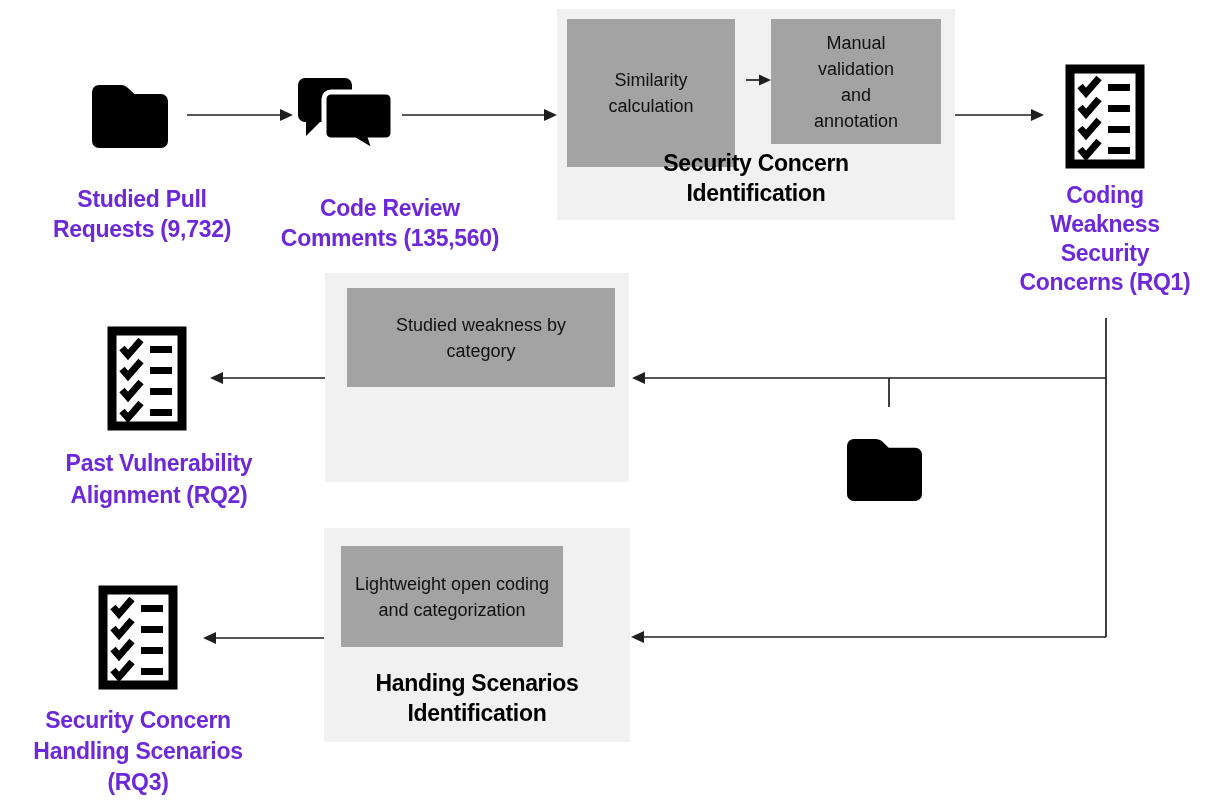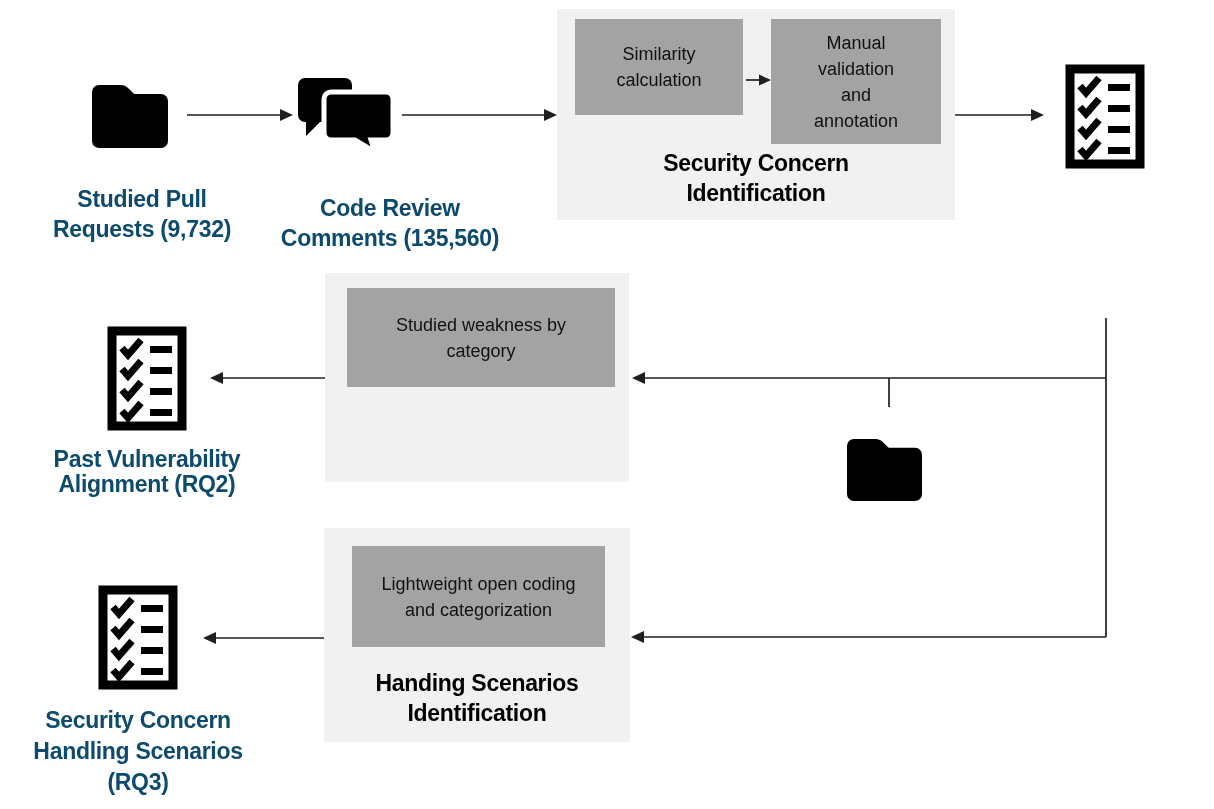--- a/index.html
+++ b/index.html
@@ -2,21 +2,21 @@
 <html><head>
 <meta charset="utf-8">
 <style>
   html,body{margin:0;padding:0;background:#ffffff;}
   .canvas{
     position:relative;width:1214px;height:809px;background:#ffffff;
     font-family:"Liberation Sans",sans-serif;color:#000;overflow:hidden;
   }
   .node-label{
     position:absolute;font-weight:bold;font-size:23px;line-height:30px;
-    text-align:center;white-space:pre-line;letter-spacing:-0.3px;color:#0c4a6e;
+    text-align:center;white-space:pre-line;letter-spacing:-0.3px;color:#6d28d9;
   }
   .process-box{position:absolute;background:#f1f1f1;}
   .step-box{
     position:absolute;background:#a3a3a3;display:flex;align-items:center;
     justify-content:center;text-align:center;font-size:18px;line-height:26px;
     white-space:pre-line;color:#111;
   }
   .box-title{
     position:absolute;left:0;right:0;text-align:center;font-weight:bold;
     font-size:23px;line-height:30px;white-space:pre-line;letter-spacing:-0.3px;
@@ -127,50 +127,54 @@
       <rect x="43" y="62" width="22" height="7"></rect>
         <rect x="43" y="83" width="22" height="7"></rect>
     </g>
   </svg>
 
   <svg class="icon" style="left:842px;top:431px" width="85" height="75" viewBox="0 0 86 76">
     <path fill="#000" d="M5,15 a7,7 0 0 1 7,-7 h22 c2.6,0 5.1,1 7,2.9 l6.3,6.1 H74 a7,7 0 0 1 7,7 v40 a7,7 0 0 1 -7,7 H12 a7,7 0 0 1 -7,-7 Z"></path>
   </svg>
 
   <div class="process-box" style="left:557px;top:9px;width:398px;height:211px">
-    <div class="step-box" style="left:18px;top:10px;width:168px;height:96px">Similarity
+    <div class="step-box" style="left:10px;top:10px;width:168px;height:148px">Similarity
 calculation</div>
     <div class="step-box" style="left:214px;top:10px;width:170px;height:125px">Manual
 validation
 and
 annotation</div>
     <div class="box-title" style="top:139px">Security Concern
 Identification</div>
   </div>
 
   <div class="process-box" style="left:325px;top:273px;width:304px;height:209px">
     <div class="step-box" style="left:22px;top:15px;width:268px;height:99px">Studied weakness by
 category</div>
   </div>
 
   <div class="process-box" style="left:324px;top:528px;width:306px;height:214px">
-    <div class="step-box" style="left:28px;top:18px;width:253px;height:101px">Lightweight open coding
+    <div class="step-box" style="left:17px;top:18px;width:222px;height:101px">Lightweight open coding
 and categorization</div>
     <div class="box-title" style="top:140px">Handing Scenarios
 Identification</div>
   </div>
 
   <div class="node-label" style="left:12px;top:184px;width:260px">Studied Pull
 Requests (9,732)</div>
 
   <div class="node-label" style="left:258px;top:193px;width:264px">Code Review
 Comments (135,560)</div>
 
+  <div class="node-label" style="left:995px;top:181px;width:220px;line-height:29px">Coding
+Weakness
+Security
+Concerns (RQ1)</div>
 
-  <div class="node-label" style="left:12px;top:447px;width:270px;line-height:25px">Past Vulnerability
+  <div class="node-label" style="left:24px;top:447px;width:270px;line-height:32px">Past Vulnerability
 Alignment (RQ2)</div>
 
 
   <div class="node-label" style="left:13px;top:705px;width:250px;line-height:31px">Security Concern
 Handling Scenarios
 (RQ3)</div>
 
 </div>
 
 </body></html>

